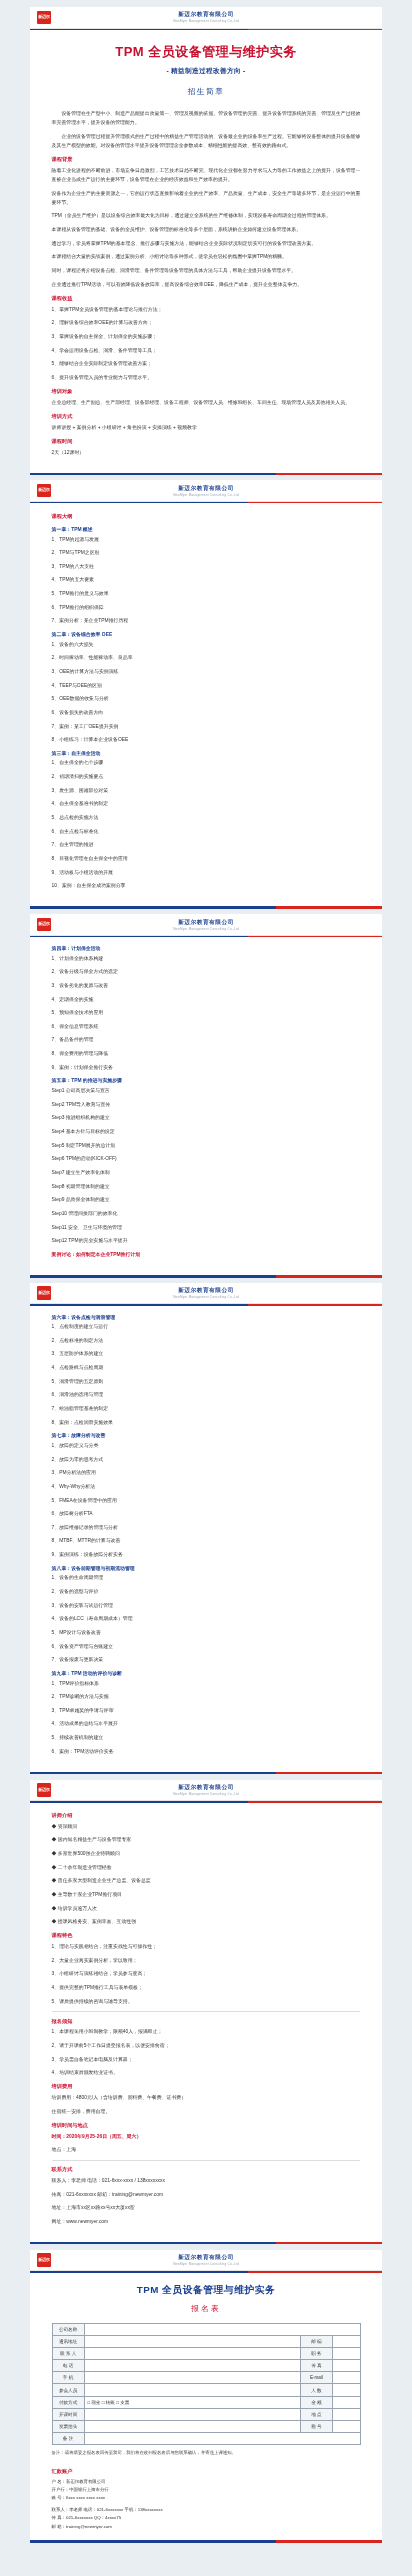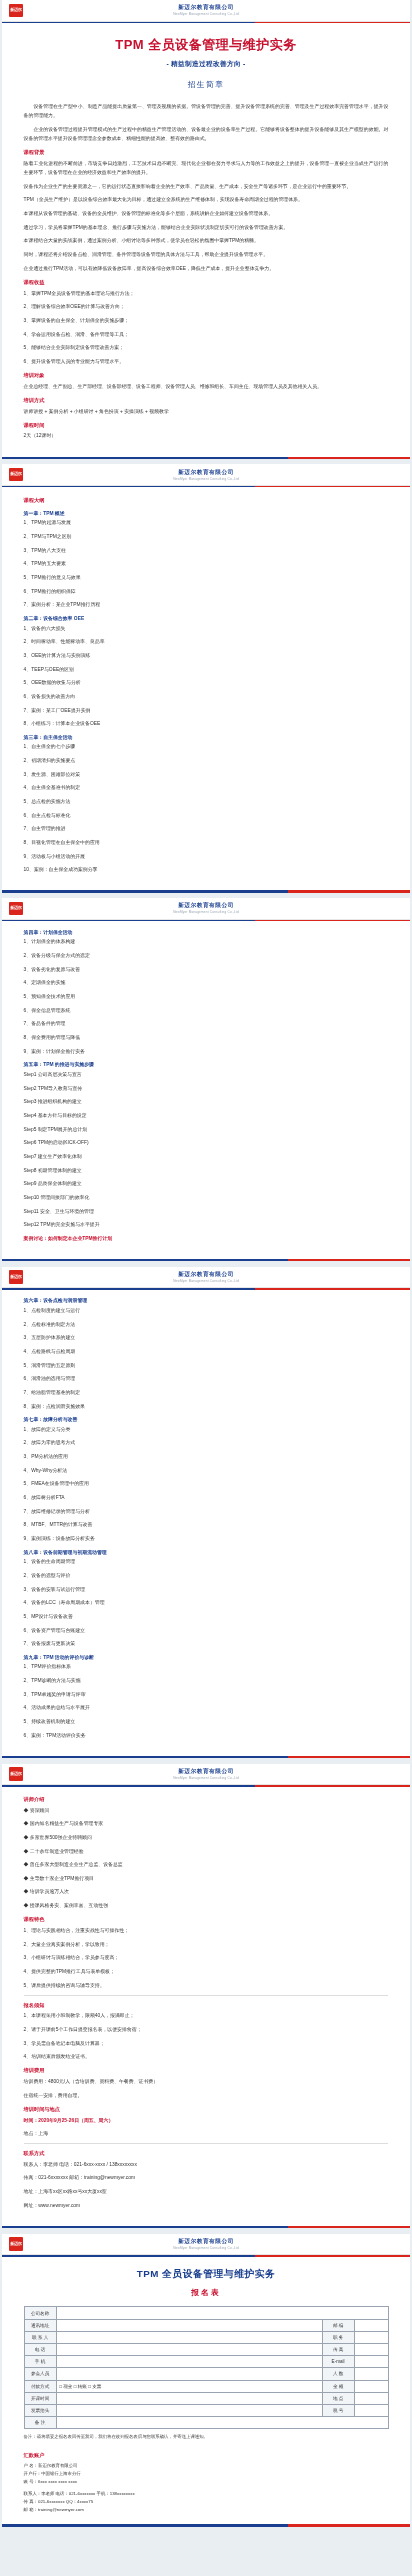--- a/index.html
+++ b/index.html
@@ -5,22 +5,22 @@
   * { box-sizing: border-box; }
   html, body { margin: 0; padding: 0; }
   body {
     width: 412px;
     background: #e9eef2;
     font-family: "Liberation Sans", sans-serif;
     color: #222;
     -webkit-font-smoothing: antialiased;
   }
   .page {
-    width: 408px;
-    margin: 0 auto;
+    width: 352px;
+    margin: 7px auto;
     background: #ffffff;
   }
 
   
   .hdr {
     position: relative;
     height: 21.6px;
     background: #ffffff;
     border-bottom: 0.5px solid #e6e6e6;
     display: flex;
@@ -148,21 +148,21 @@
   .formtitle .ft1 {
     font-size: 9.8px;
     color: #1a3f8f;
     font-weight: bold;
     letter-spacing: 0.5px;
   }
   .formtitle .ft2 {
     margin-top: 7.2px;
     font-size: 7.7px;
     color: #c8102e;
-    font-weight: bold;
+    font-weight: normal;
     letter-spacing: 2.1px;
   }
   table.regform {
     width: calc(100% - 43px);
     margin: 6.2px 21.6px 0;
     border-collapse: collapse;
     font-size: 4.6px;
   }
   table.regform th, table.regform td {
     border: 0.5px solid #9aa4b0;

